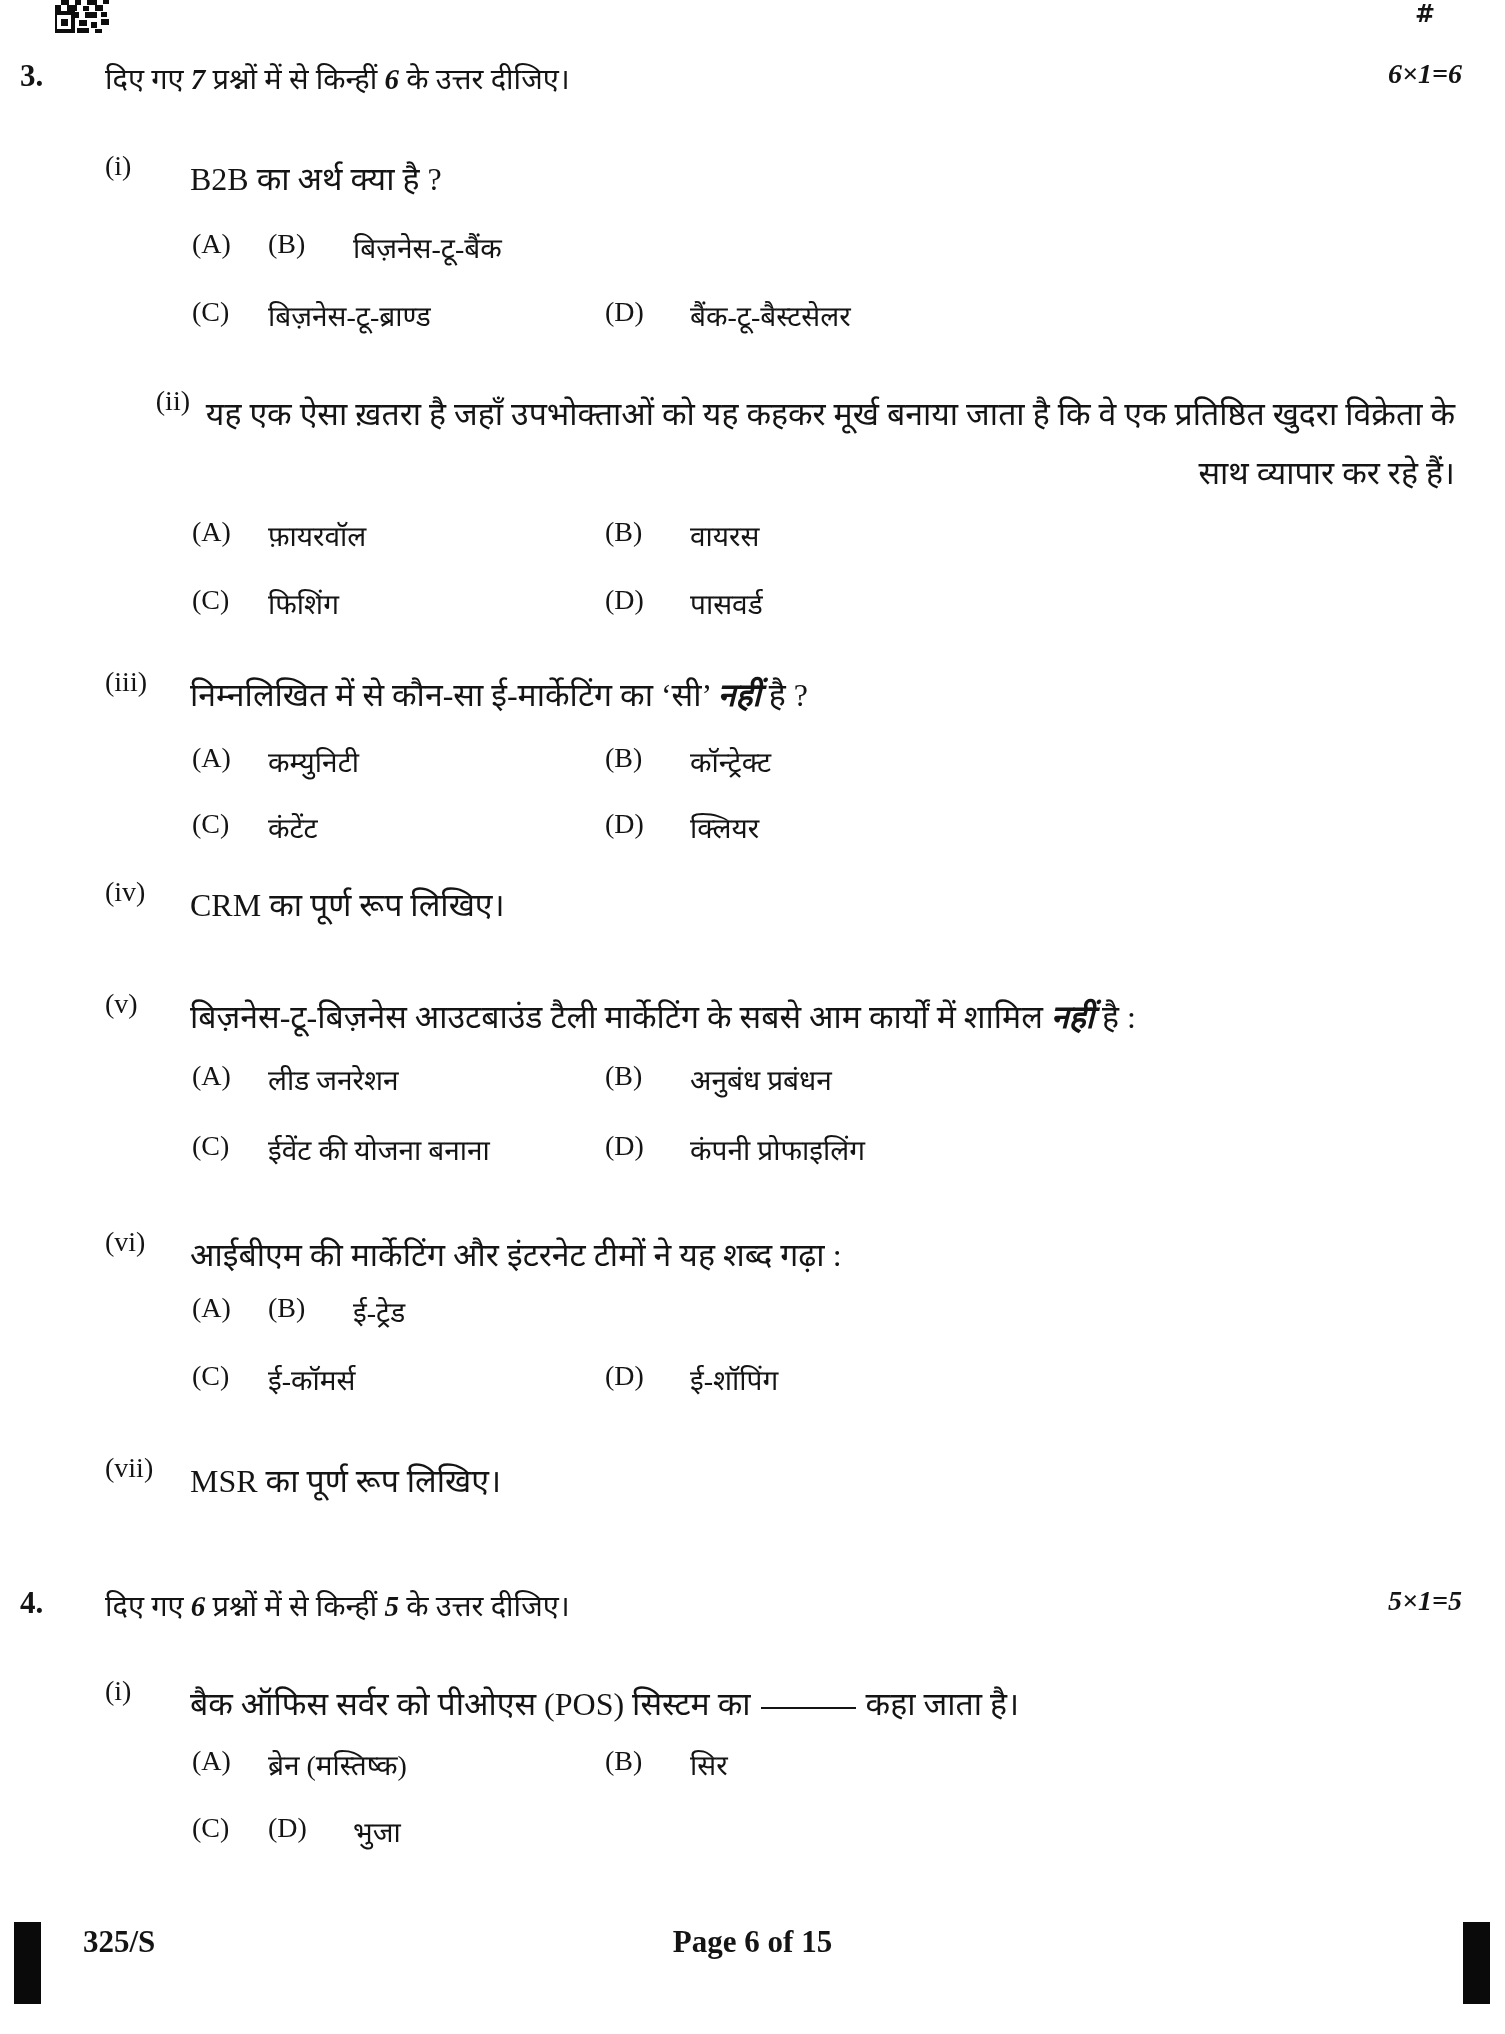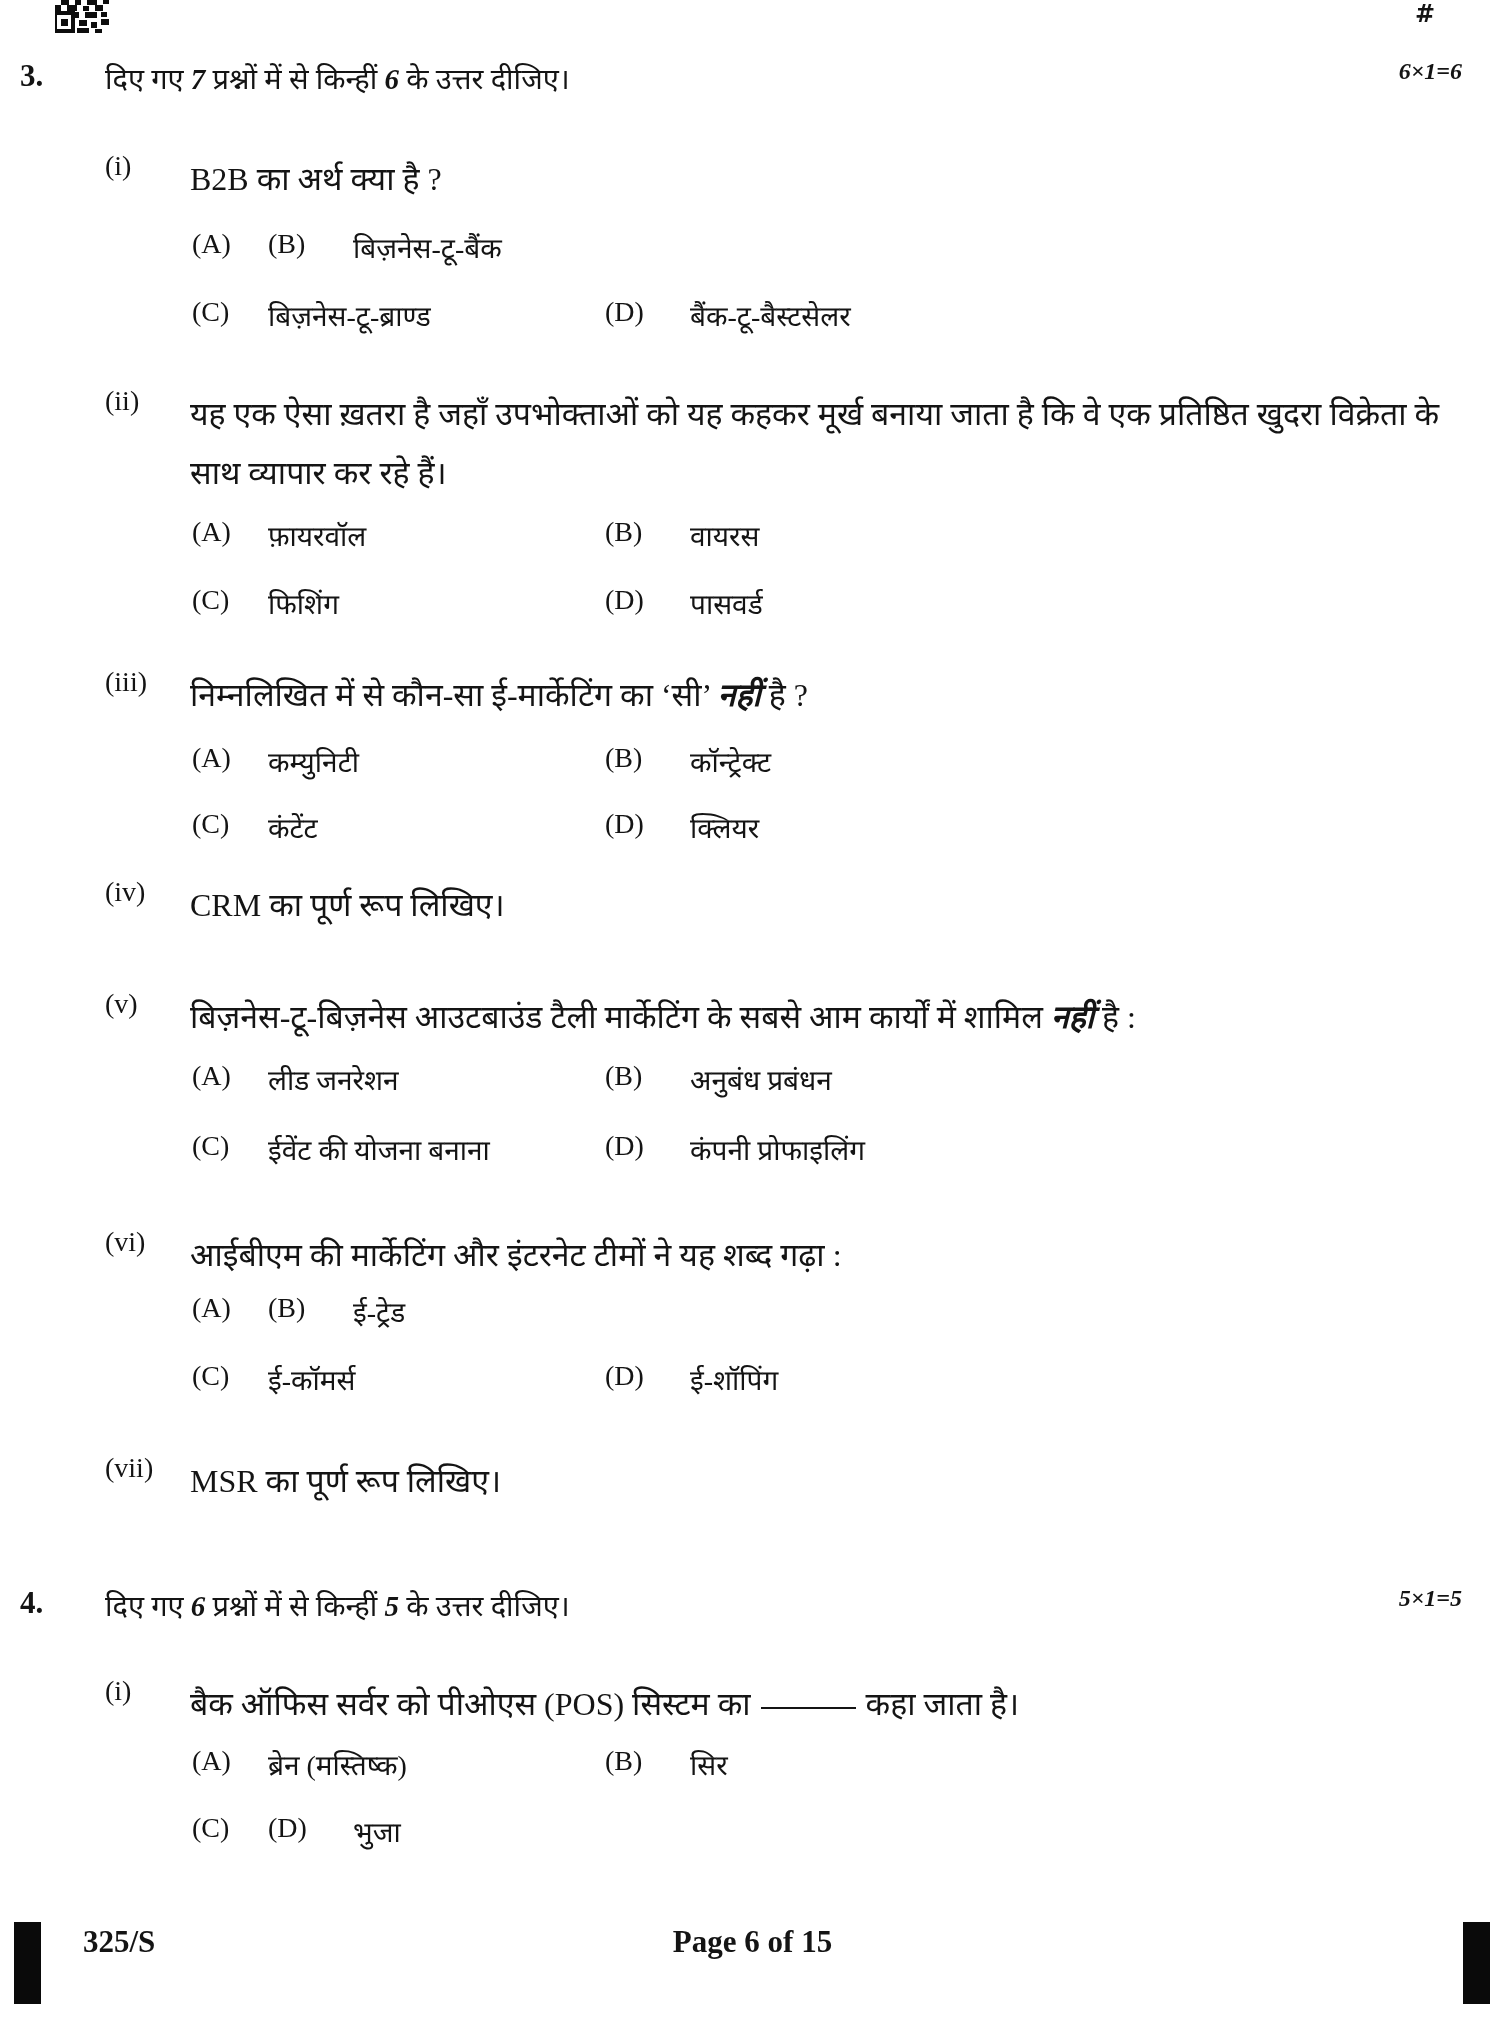--- a/index.html
+++ b/index.html
@@ -18,21 +18,21 @@
     font-size:24px;font-weight:bold;
   }
   
   .qhead{left:20px;right:43px;display:flex;align-items:flex-start;}
   .qnum{
     font-weight:bold;font-size:31px;width:85px;flex:0 0 85px;
   }
   .qintro{font-size:29px;line-height:1.5;flex:1;}
   .qintro .num{font-weight:bold;font-style:italic;}
   .marks{
-    font-size:24px;font-style:italic;font-weight:600;
+    font-size:28px;font-style:italic;font-weight:600;
     white-space:nowrap;
   }
   
   .subq{left:105px;right:50px;display:flex;align-items:flex-start;}
   .subq-label{font-size:28px;width:85px;flex:0 0 85px;}
   .subq-text{font-size:32px;line-height:1.85;flex:1;}
   .emph{font-weight:bold;font-style:italic;}
   .blank{
     display:inline-block;width:95px;height:1em;
     border-bottom:2.5px solid #141414;
@@ -99,21 +99,21 @@
   <span class="opt-label-b">(B)</span>
   <span class="opt-text-b">बिज़नेस-टू-बैंक</span>
 </div>
 <div class="abs optrow" style="top:296px;">
   <span class="opt-label-a">(C)</span>
   <span class="opt-text-a">बिज़नेस-टू-ब्राण्ड</span>
   <span class="opt-label-b">(D)</span>
   <span class="opt-text-b">बैंक-टू-बैस्टसेलर</span>
 </div>
 
-<div class="abs subq" style="top:385px;">
+<div class="abs subq" style="top:385px;text-align:right;">
   <span class="subq-label">(ii)</span>
   <span class="subq-text">यह एक ऐसा ख़तरा है जहाँ उपभोक्ताओं को यह कहकर मूर्ख बनाया जाता है कि वे एक प्रतिष्ठित खुदरा विक्रेता के साथ व्यापार कर रहे हैं।</span>
 </div>
 <div class="abs optrow" style="top:516px;">
   <span class="opt-label-a">(A)</span>
   <span class="opt-text-a">फ़ायरवॉल</span>
   <span class="opt-label-b">(B)</span>
   <span class="opt-text-b">वायरस</span>
 </div>
 <div class="abs optrow" style="top:584px;">

